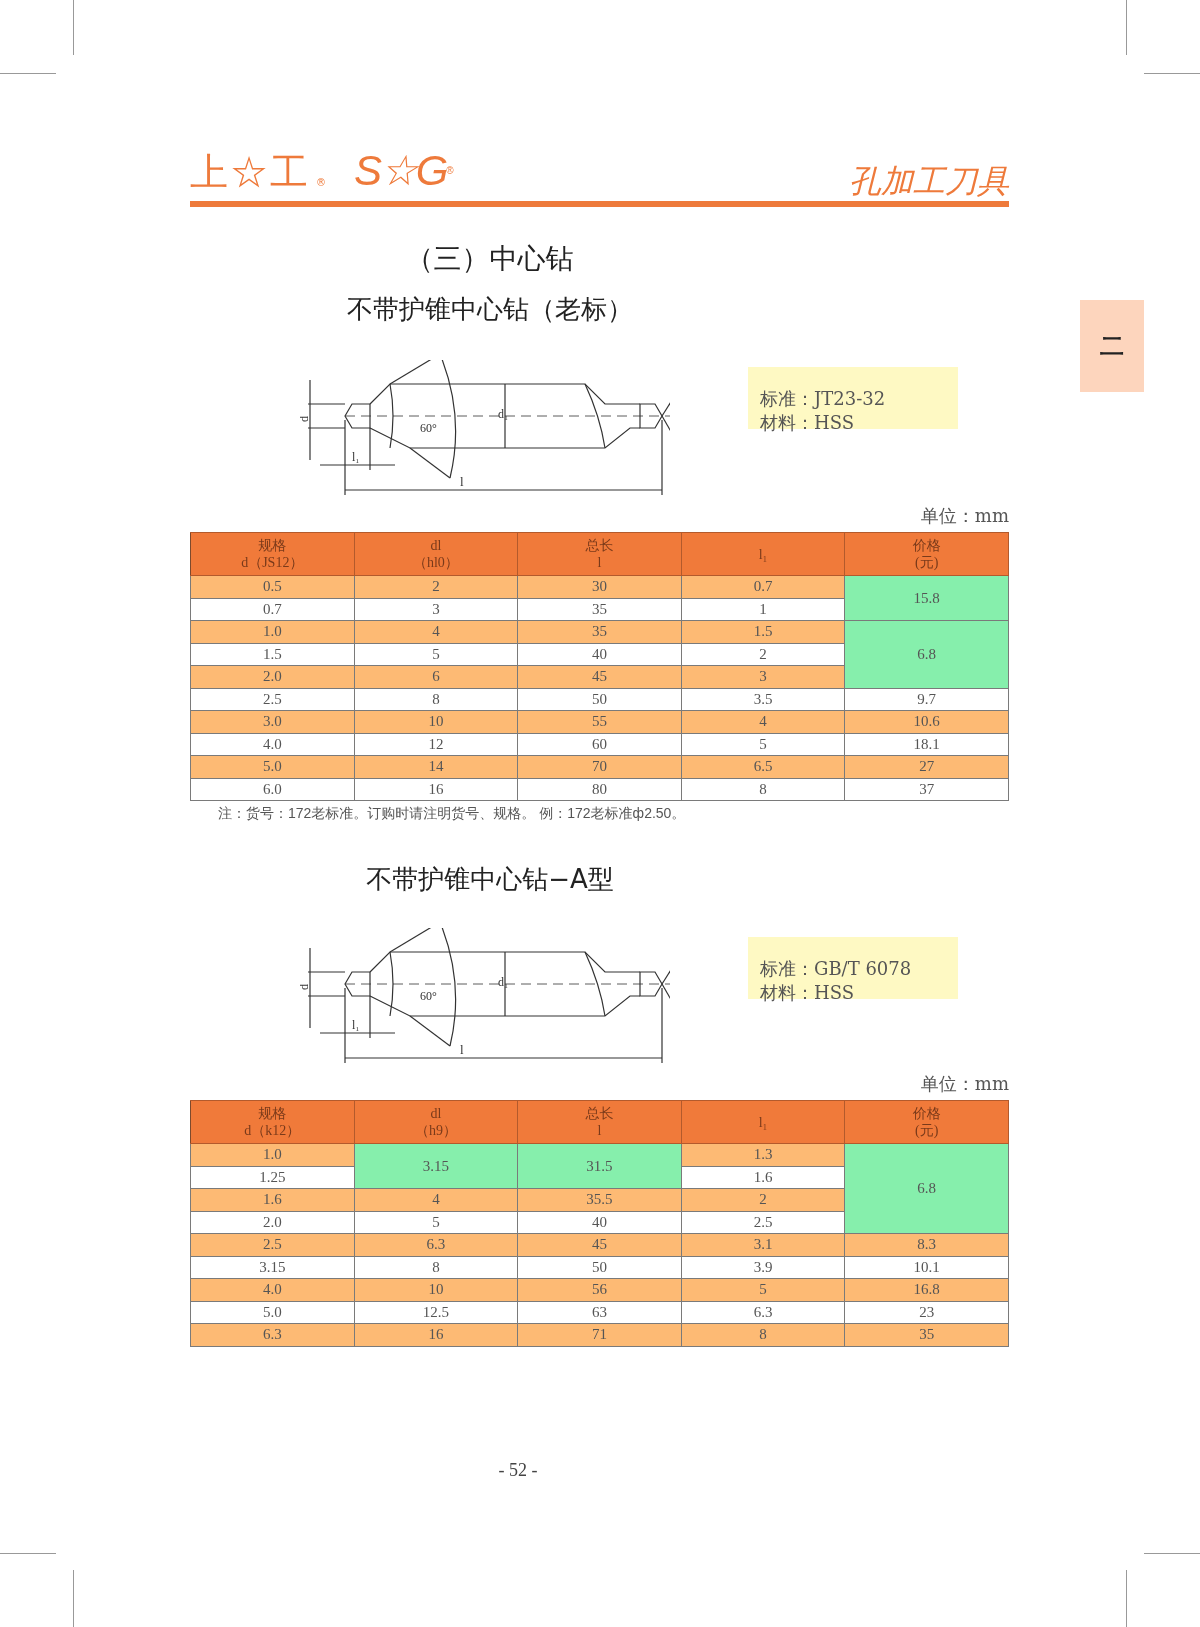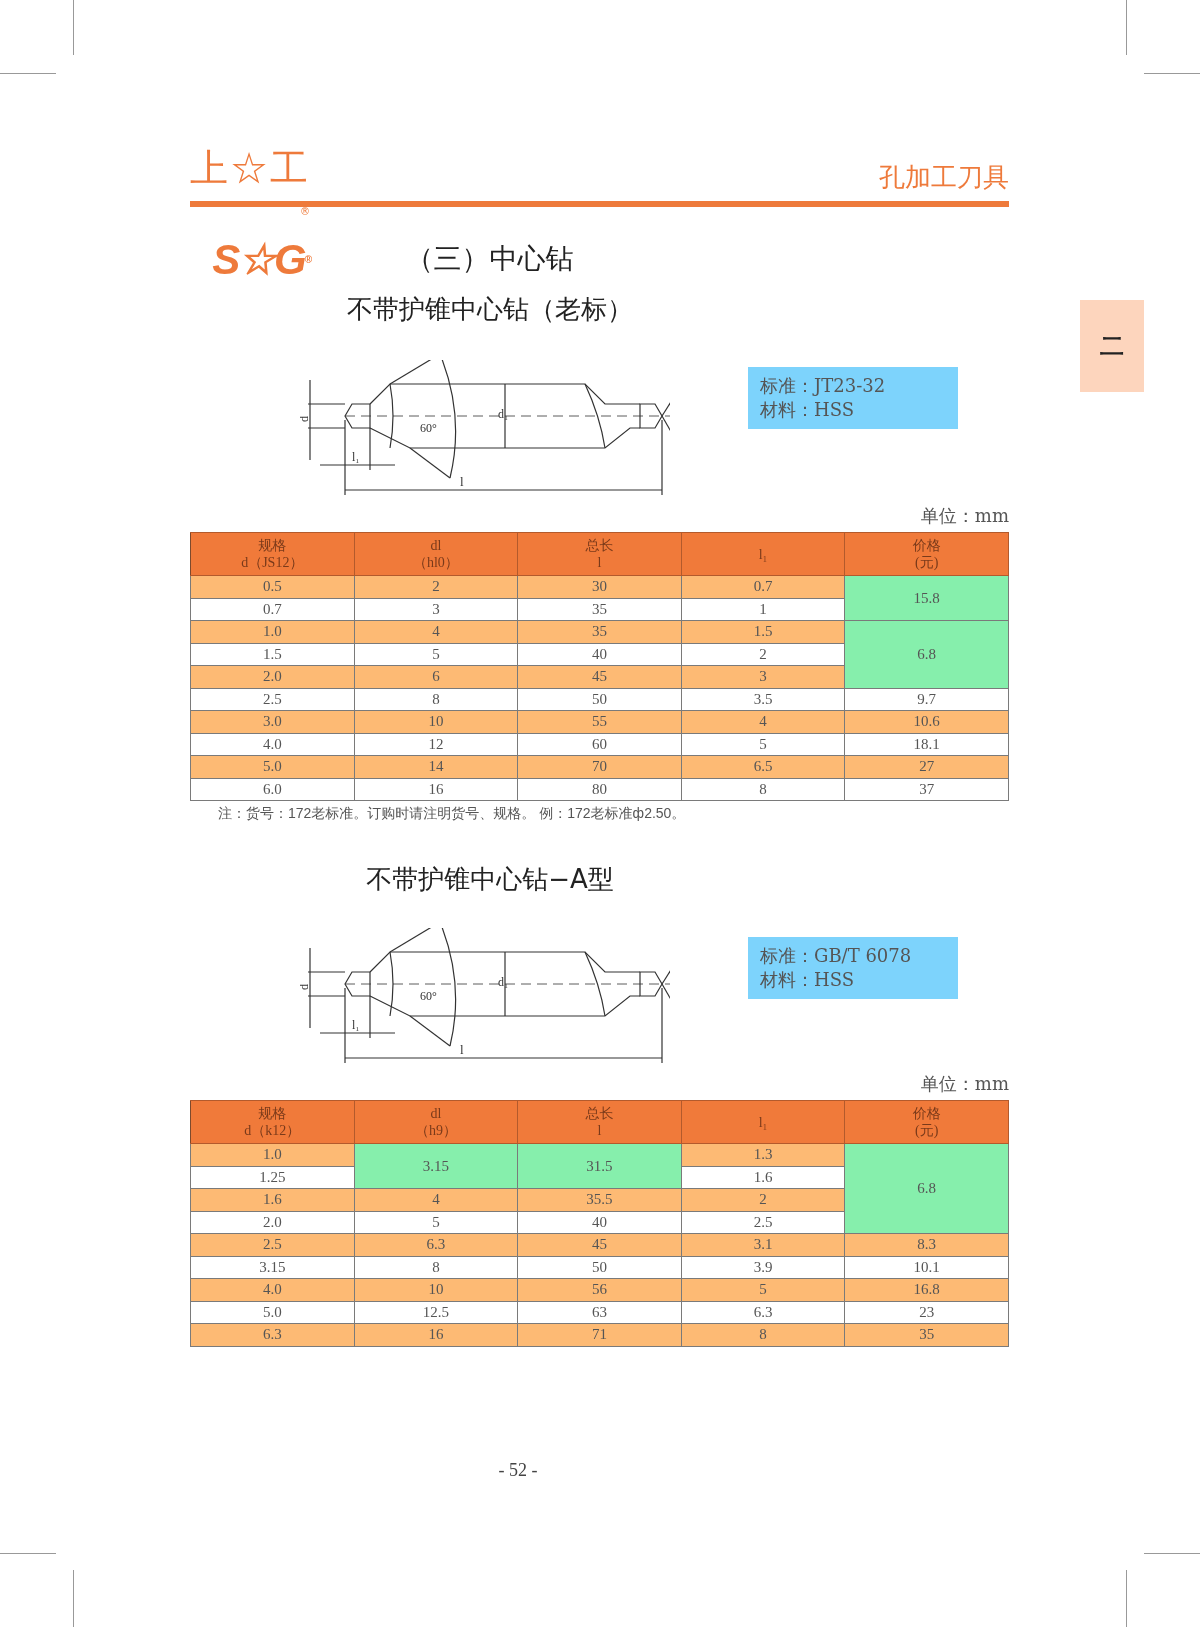--- a/index.html
+++ b/index.html
@@ -1,30 +1,30 @@
 <!DOCTYPE html>
 <html><head>
 <meta charset="utf-8">
 <style>
   html,body{margin:0;padding:0;background:#fff;}
   body{width:1200px;height:1627px;position:relative;overflow:hidden;font-family:"DejaVu Sans",sans-serif;color:#444;}
   .abs{position:absolute;}
   .crop-v{position:absolute;width:1px;background:#999;}
   .crop-h{position:absolute;height:1px;background:#999;}
-  .logo{left:190px;top:148px;height:44px;display:flex;align-items:flex-end;gap:18px;color:#ee7a3b;flex-direction:column;}
+  .logo{left:190px;top:148px;height:44px;display:flex;align-items:flex-end;gap:6px;color:#ee7a3b;}
   .logo .cn{font-size:38px;font-family:"DejaVu Serif",serif;letter-spacing:2px;line-height:40px;}
   .logo .reg{font-size:10px;margin-bottom:4px;}
-  .logo .sg{font-size:42px;font-weight:bold;font-style:italic;font-family:"Liberation Sans",sans-serif;margin-left:22px;line-height:42px;letter-spacing:-2px;}
+  .logo .sg{font-size:42px;font-weight:normal;font-style:italic;font-family:"Liberation Sans",sans-serif;margin-left:22px;line-height:42px;letter-spacing:-2px;}
   .logo .sg small{font-size:10px;font-style:normal;vertical-align:top;}
-  .cat{right:191px;top:160px;font-size:26px;color:#ee7a3b;}
+  .cat{right:191px;top:160px;font-size:32px;color:#ee7a3b;font-style:italic;}
   .rule{left:190px;top:201px;width:819px;height:6px;background:#ee7a3b;}
   .tab{left:1080px;top:300px;width:64px;height:92px;background:#fdd5bd;display:flex;align-items:center;justify-content:center;font-size:24px;color:#222;font-weight:bold;}
   .h1{left:0;width:979px;top:240px;text-align:center;font-size:28px;color:#222;}
   .h2{left:0;width:980px;text-align:center;font-size:26px;color:#222;}
-  .spec{left:748px;width:210px;height:62px;background:#7dd3fc;font-family:"DejaVu Serif",serif;font-size:18px;color:#555;padding:7px 12px;box-sizing:border-box;line-height:24px;}
+  .spec{left:748px;width:210px;height:62px;background:#fef9c3;font-family:"DejaVu Serif",serif;font-size:18px;color:#555;padding:20px 12px;box-sizing:border-box;line-height:24px;}
   .unit{right:191px;font-family:"DejaVu Serif",serif;font-size:18px;color:#555;}
   table.t{position:absolute;left:190px;width:819px;border-collapse:collapse;font-family:Liberation Serif, serif;font-size:15px;color:#555;table-layout:fixed;}
   table.t th{background:#f07a3a;color:#7a3a1a;font-weight:normal;font-size:14px;line-height:17px;height:40px;border:1px solid #b35a2c;border-left:1px solid #7d4a2d;}
   table.t td{border:1px solid #7a7a7a;text-align:center;height:21.5px;padding:0;line-height:21px;}
   table.t tr.g td.g{background:#fdba74;}
   table.t td.w{background:#86efac;}
   .note{left:218px;font-family:Liberation Sans, sans-serif;font-size:14px;color:#555;}
   .pg{left:0;width:1036px;text-align:center;font-family:Liberation Serif, serif;font-size:18px;color:#444;}
   svg text{font-family:"Liberation Serif",serif;}
 </style>

